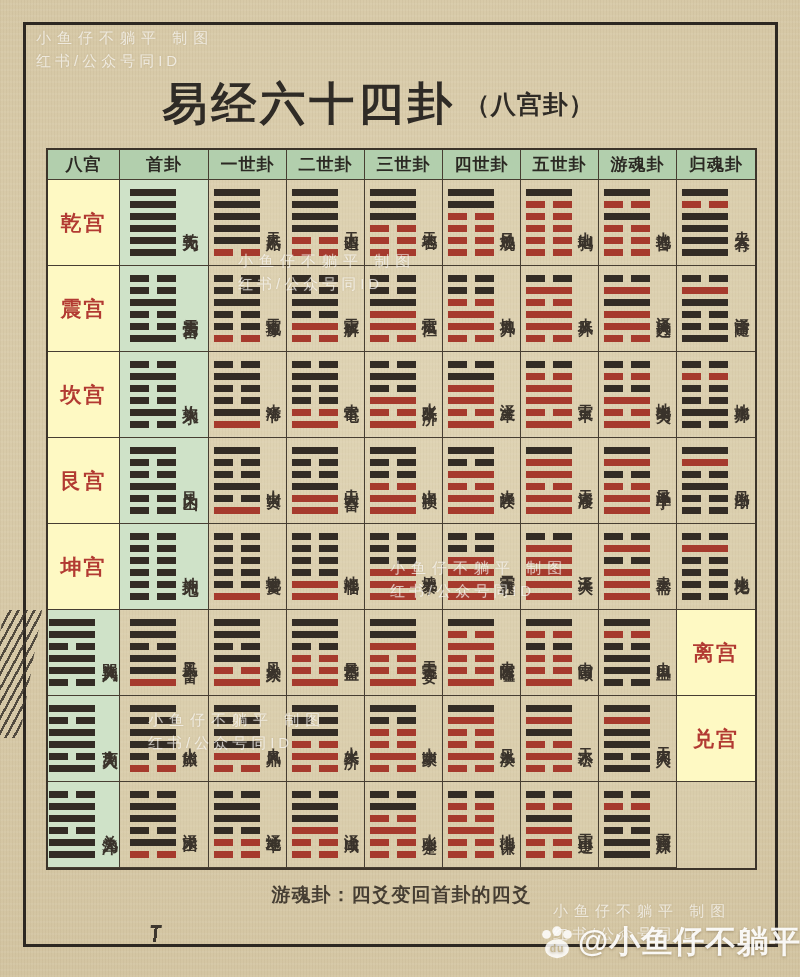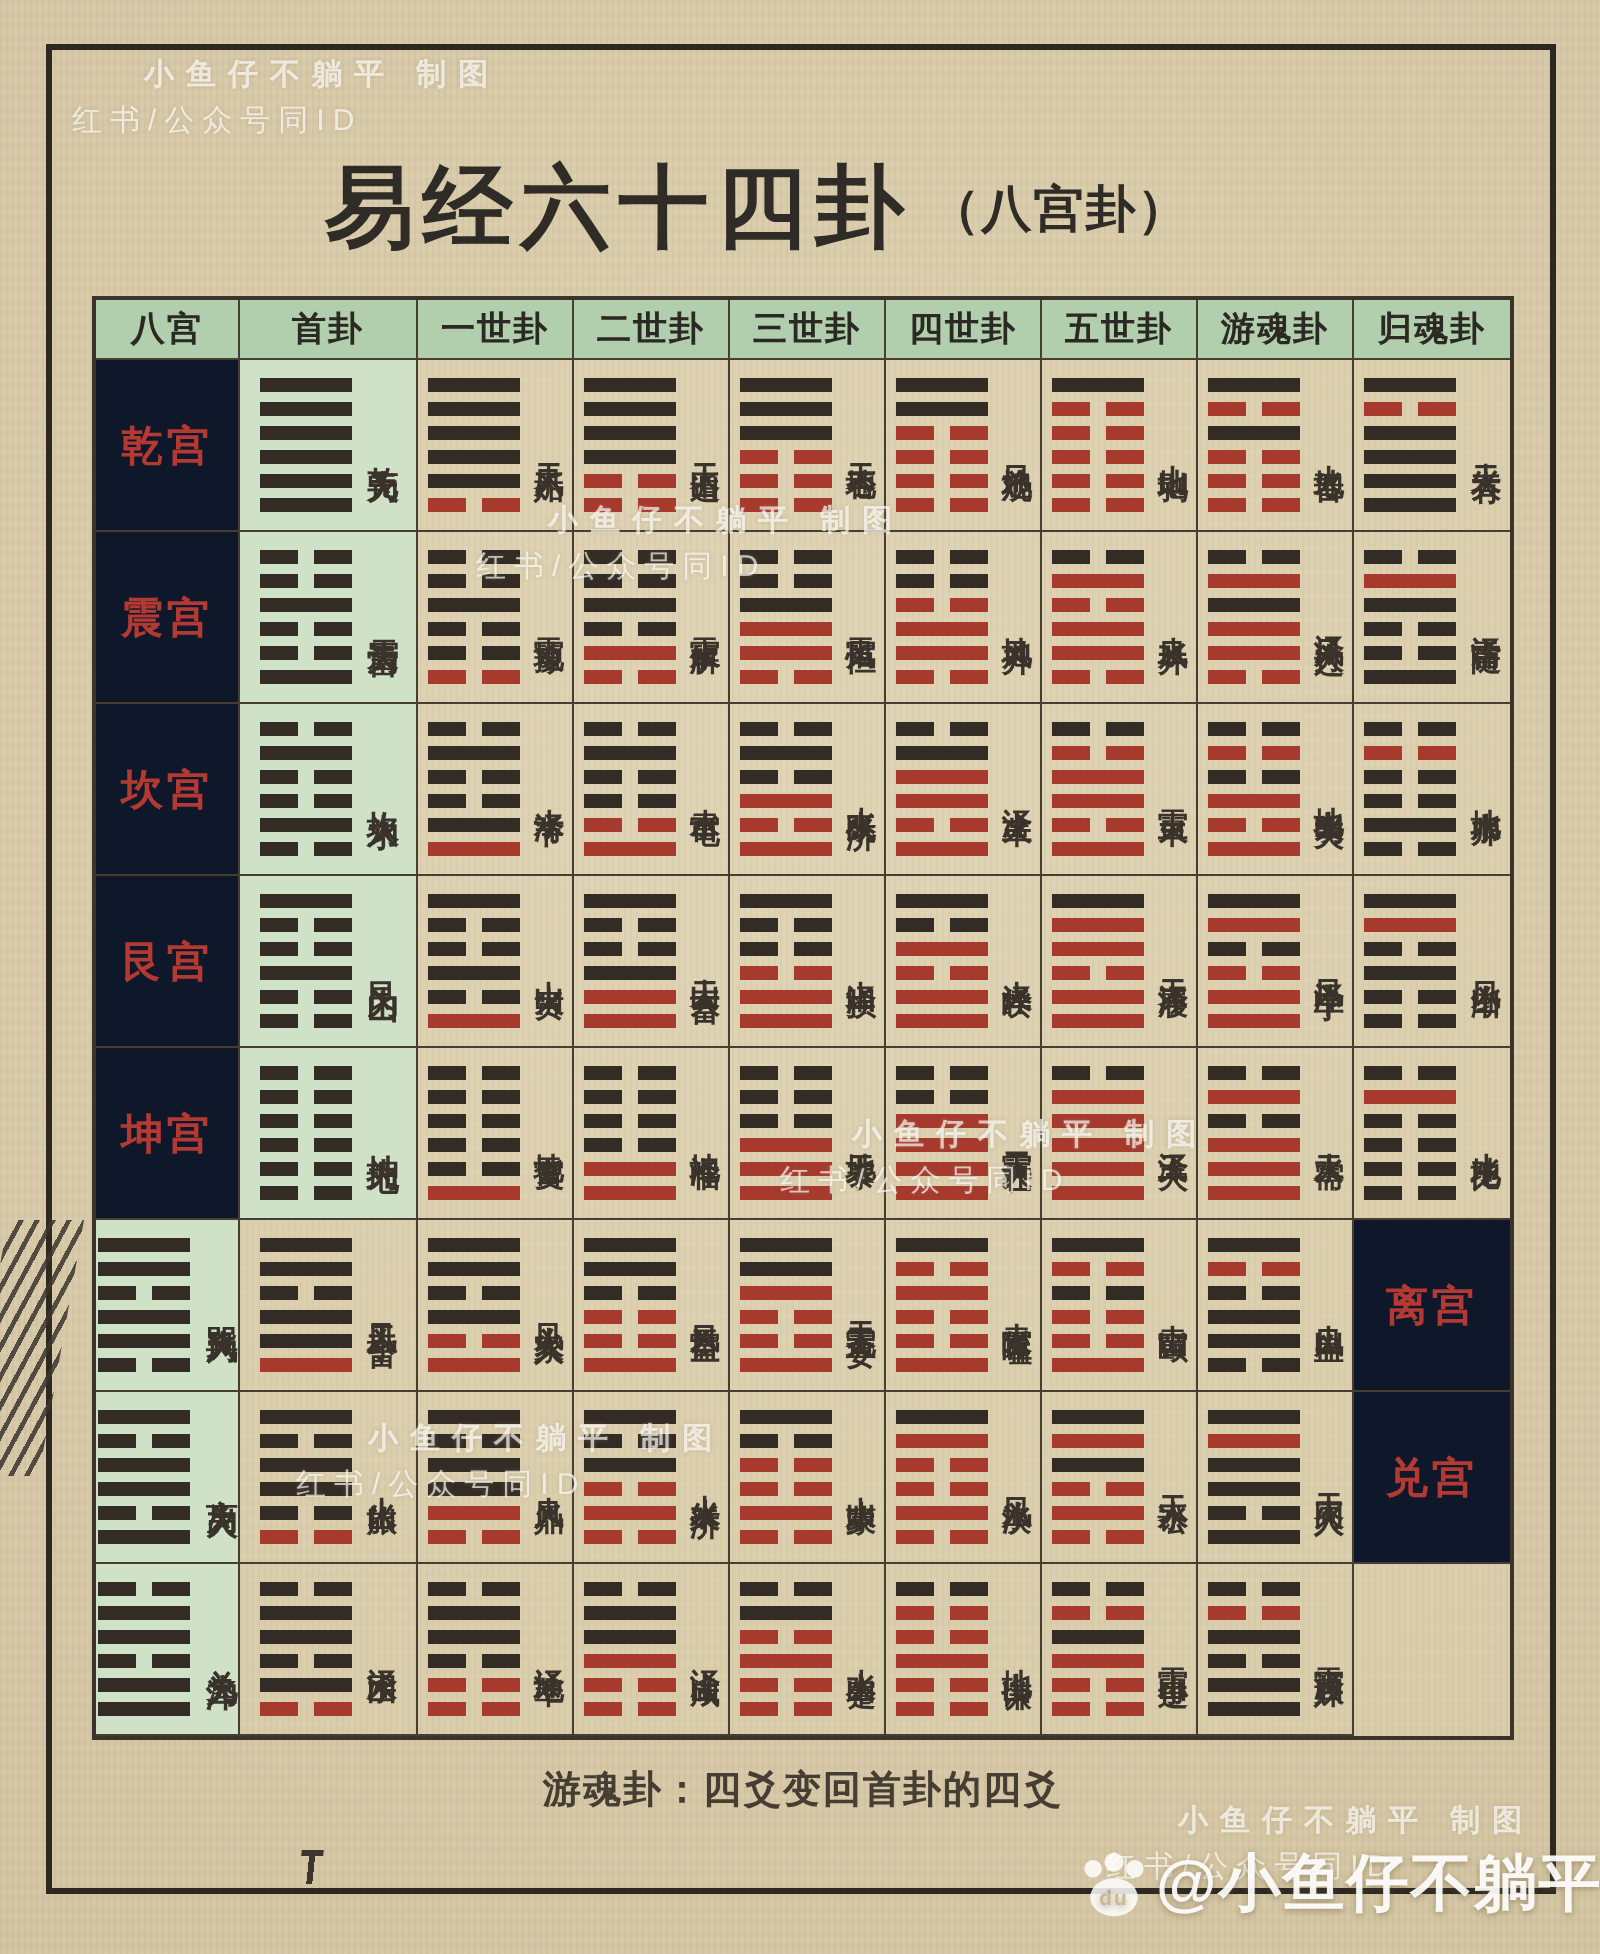--- a/index.html
+++ b/index.html
@@ -34,21 +34,21 @@
     border:2px solid #3c342a;box-sizing:border-box;background:rgba(229,218,189,.25);
   }
   .cell{
     border-right:1px solid #473e32;border-bottom:1px solid #473e32;
     display:flex;align-items:center;justify-content:center;box-sizing:border-box;
     overflow:hidden;
   }
   .cell:nth-child(9n){border-right:none;}
   .cell.head{background:#b2cfad;font-size:17px;font-weight:700;color:#2b2923;letter-spacing:1px;}
   .cell.green{background:#cfe2c8;}
-  .cell.palace{background:#0f172a;font-size:21px;font-weight:700;color:#b23a32;letter-spacing:2px;}
+  .cell.palace{background:#fef9c3;font-size:21px;font-weight:700;color:#b23a32;letter-spacing:2px;}
   .cell.hex{gap:7px;padding:4px 2px;}
   .sym{width:46px;display:flex;flex-direction:column;gap:5px;flex:none;}
   .yao{height:7px;width:100%;}
   .yao.black{--yc:#332c25;}
   .yao.red{--yc:#a63a2d;}
   .yao.solid{background:var(--yc);}
   .yao.broken{background:linear-gradient(90deg,var(--yc) 0 41%,rgba(0,0,0,0) 41% 59%,var(--yc) 59% 100%);}
   .hname{
     writing-mode:vertical-rl;text-orientation:upright;
     font-size:15px;font-weight:600;letter-spacing:2px;color:#3a332b;line-height:1;
@@ -56,21 +56,21 @@
   .cell.green .hname{font-size:16px;}
 
   .footer-row{
     position:absolute;left:46px;top:882px;width:711px;
     display:flex;justify-content:center;gap:96px;
     font-size:19px;font-weight:600;color:#463e33;letter-spacing:1px;white-space:nowrap;
   }
 
   .wm{position:absolute;color:rgba(255,255,255,.68);
       text-shadow:0 0 2px rgba(160,140,100,.35);line-height:1.55;white-space:nowrap;pointer-events:none;}
-  .wm .l1{font-size:15px;letter-spacing:6px;font-weight:700;margin-left:36px;}
+  .wm .l1{font-size:15px;letter-spacing:6px;font-weight:400;}
   .wm .l2{font-size:15px;letter-spacing:4px;font-weight:400;}
   .wm-topleft{left:36px;top:26px;}
   .wm-row1{left:238px;top:249px;}
   .wm-mid{left:390px;top:556px;}
   .wm-row7{left:148px;top:708px;}
   .wm-bottom{left:553px;top:899px;}
 
   .badge{
     position:absolute;left:538px;top:921px;display:flex;align-items:center;gap:2px;
     color:rgba(255,255,255,.92);font-size:31px;font-weight:700;letter-spacing:1px;

